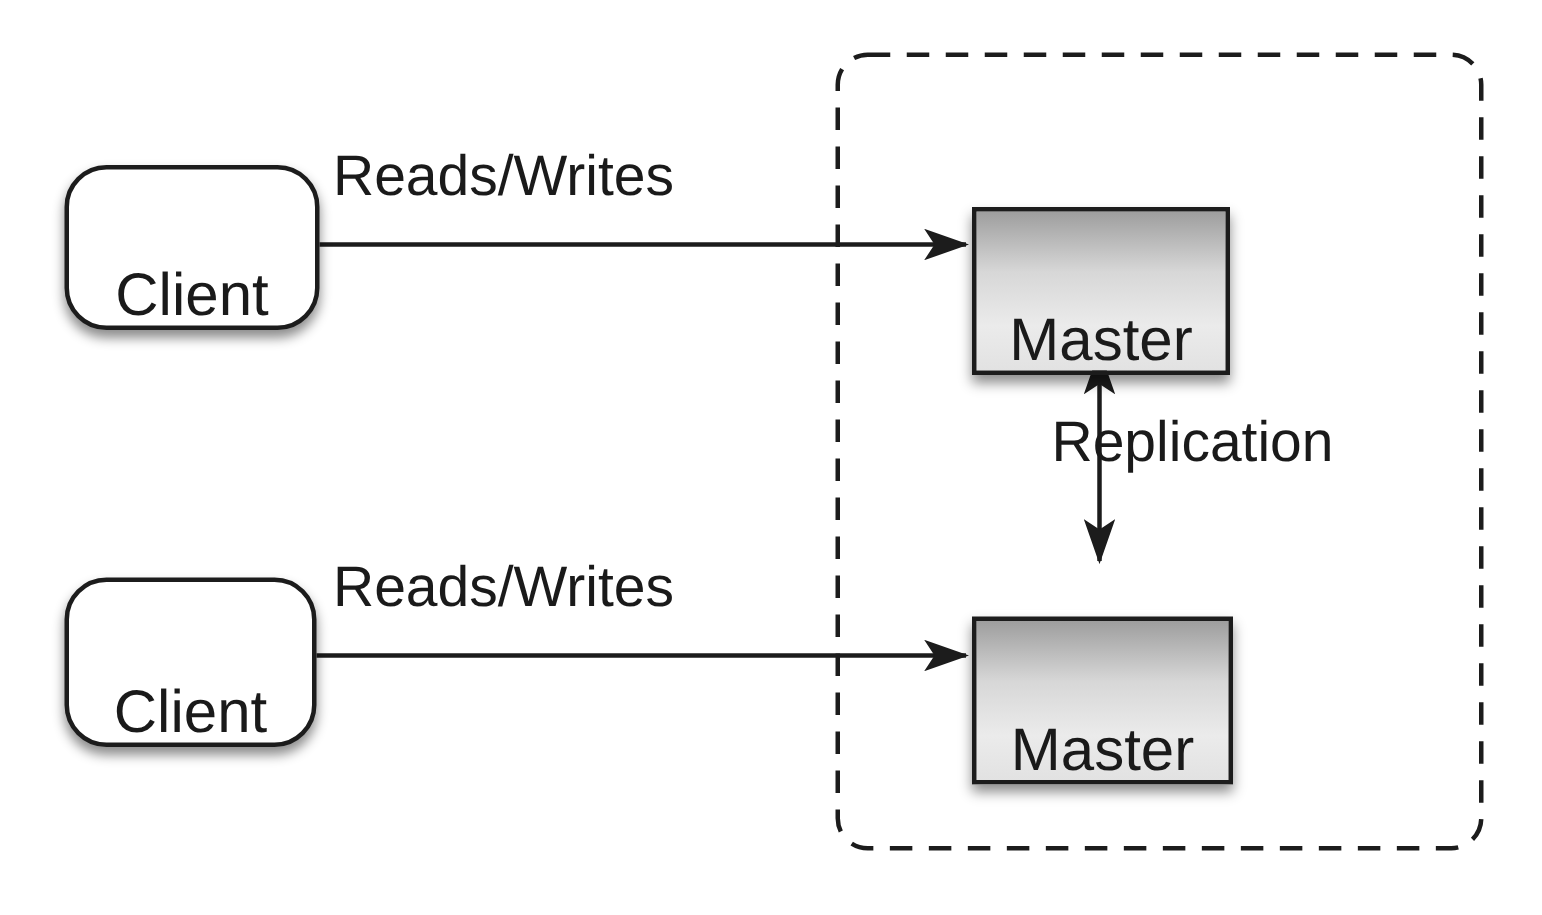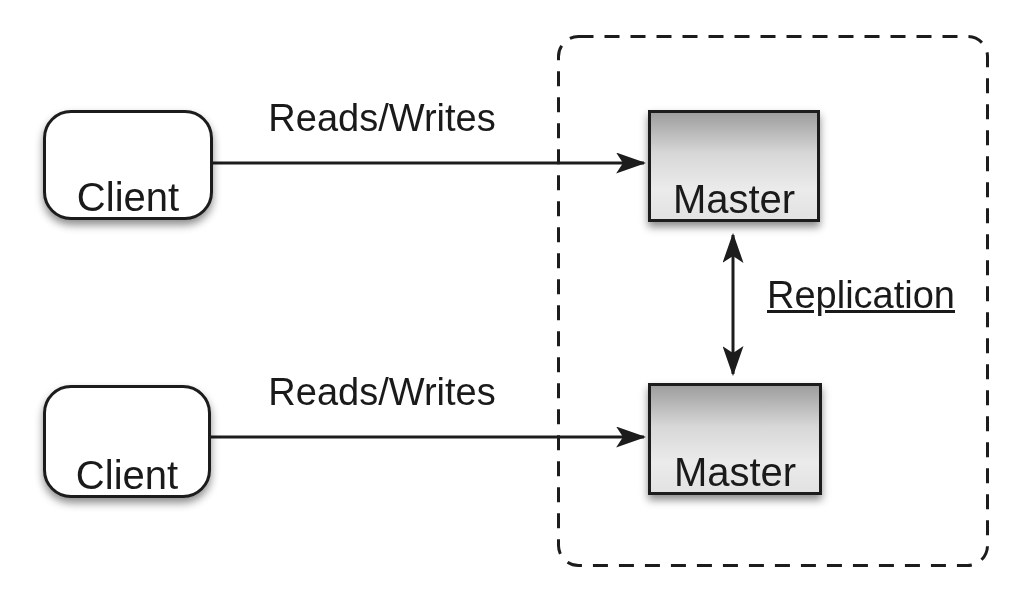--- a/index.html
+++ b/index.html
@@ -31,36 +31,37 @@
   .client{
     background:var(--node-fill,#ffffff);
     border-radius:28px;
   }
   .master{
     background:linear-gradient(180deg,
       var(--master-gradient-top,#9e9e9e) 0%,
       #d7d7d7 38%,
       var(--master-gradient-bottom,#ebebeb) 72%,
       #e2e2e2 100%);
+    margin-top:28px;
   }
   #client-top{left:43px;top:110px;width:170px;height:110px;}
   #client-bottom{left:43px;top:385px;width:168px;height:113px;}
   #master-top{left:648px;top:110px;width:172px;height:112px;}
   #master-bottom{left:648px;top:383px;width:174px;height:112px;}
   .edge-label{
     position:absolute;
     width:320px;
-    text-align:center;
+    text-align:left;
     font-size:38px;
     line-height:1.15;
     white-space:nowrap;
   }
   #label-rw-top{left:222px;top:97px;}
   #label-rw-bottom{left:222px;top:371px;}
-  #label-replication{left:701px;top:274px;text-decoration:underline;}
+  #label-replication{left:701px;top:274px;}
   #edge-layer{
     position:absolute;left:0;top:0;width:1028px;height:610px;
   }
   #edge-layer line{
     stroke:var(--stroke,#1c1c1c);
     stroke-width:3;
   }
   #boundary-rect{
     fill:none;
     stroke:var(--stroke,#1c1c1c);

